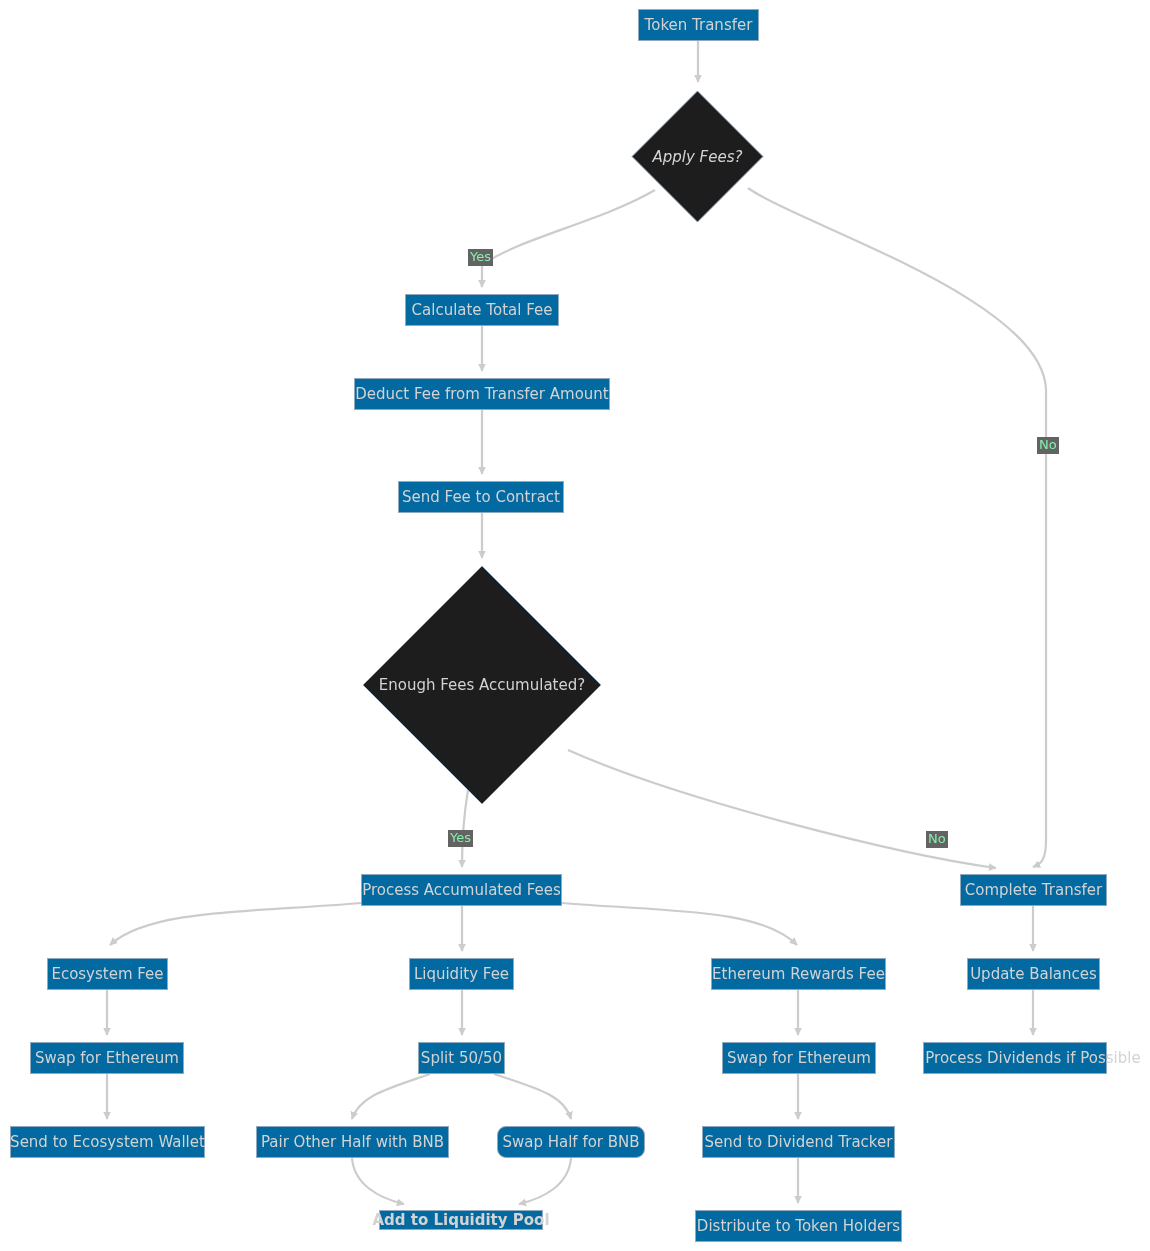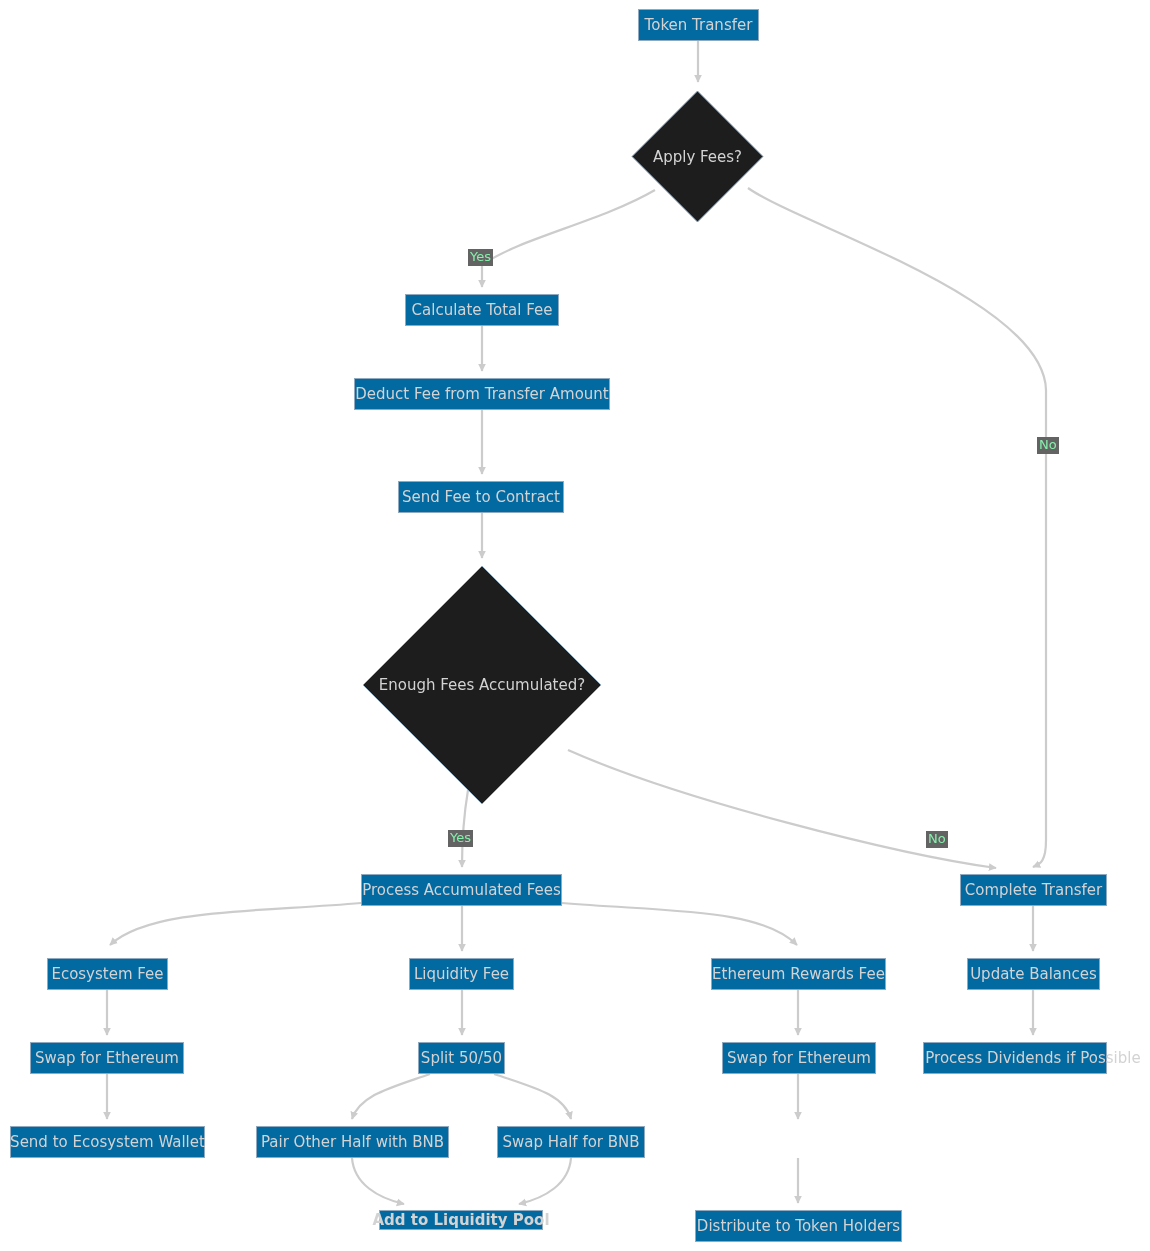--- a/index.html
+++ b/index.html
@@ -192,34 +192,37 @@
   </div>
 
   <div class="node" style="left:10px; top:1126px; width:195px; height:32px;">
     <span>Send to Ecosystem Wallet</span>
   </div>
 
   <div class="node" style="left:256px; top:1126px; width:193px; height:32px;">
     <span>Pair Other Half with BNB</span>
   </div>
 
-  <div class="node" style="left:497px; top:1126px; width:148px; height:32px;">
+  <div class="node" style="left:497px; top:1126px; width:148px; height:32px;border-radius:9px;">
     <span>Swap Half for BNB</span>
   </div>
 
+  <div class="node" style="left:702px; top:1126px; width:193px; height:32px;">
+    <span>Send to Dividend Tracker</span>
+  </div>
 
   <div class="node" style="left:379px; top:1210px; width:164px; height:20px;font-weight:bold;">
     <span>Add to Liquidity Pool</span>
   </div>
 
   <div class="node" style="left:695px; top:1210px; width:207px; height:32px;">
     <span>Distribute to Token Holders</span>
   </div>
 
-  <div class="diamond-wrap" style="left:631px; top:90px; width:133px; height:133px;">
+  <div class="diamond-wrap" style="left:631px; top:90px; width:133px; height:133px;font-style:italic;">
     <svg class="diamond-shape" viewBox="0 0 133 133" xmlns="http://www.w3.org/2000/svg">
       <polygon points="66.5,1 132,66.5 66.5,132 1,66.5" fill="#1d1d1d" stroke="#8fa9c0" stroke-width="1"></polygon>
     </svg>
     <div class="diamond-label">Apply Fees?</div>
   </div>
 
   <div class="diamond-wrap" style="left:362px; top:565px; width:240px; height:240px;">
     <svg class="diamond-shape" viewBox="0 0 240 240" xmlns="http://www.w3.org/2000/svg">
       <polygon points="120,1 239,120 120,239 1,120" fill="#1d1d1d" stroke="#8fa9c0" stroke-width="1"></polygon>
     </svg>

